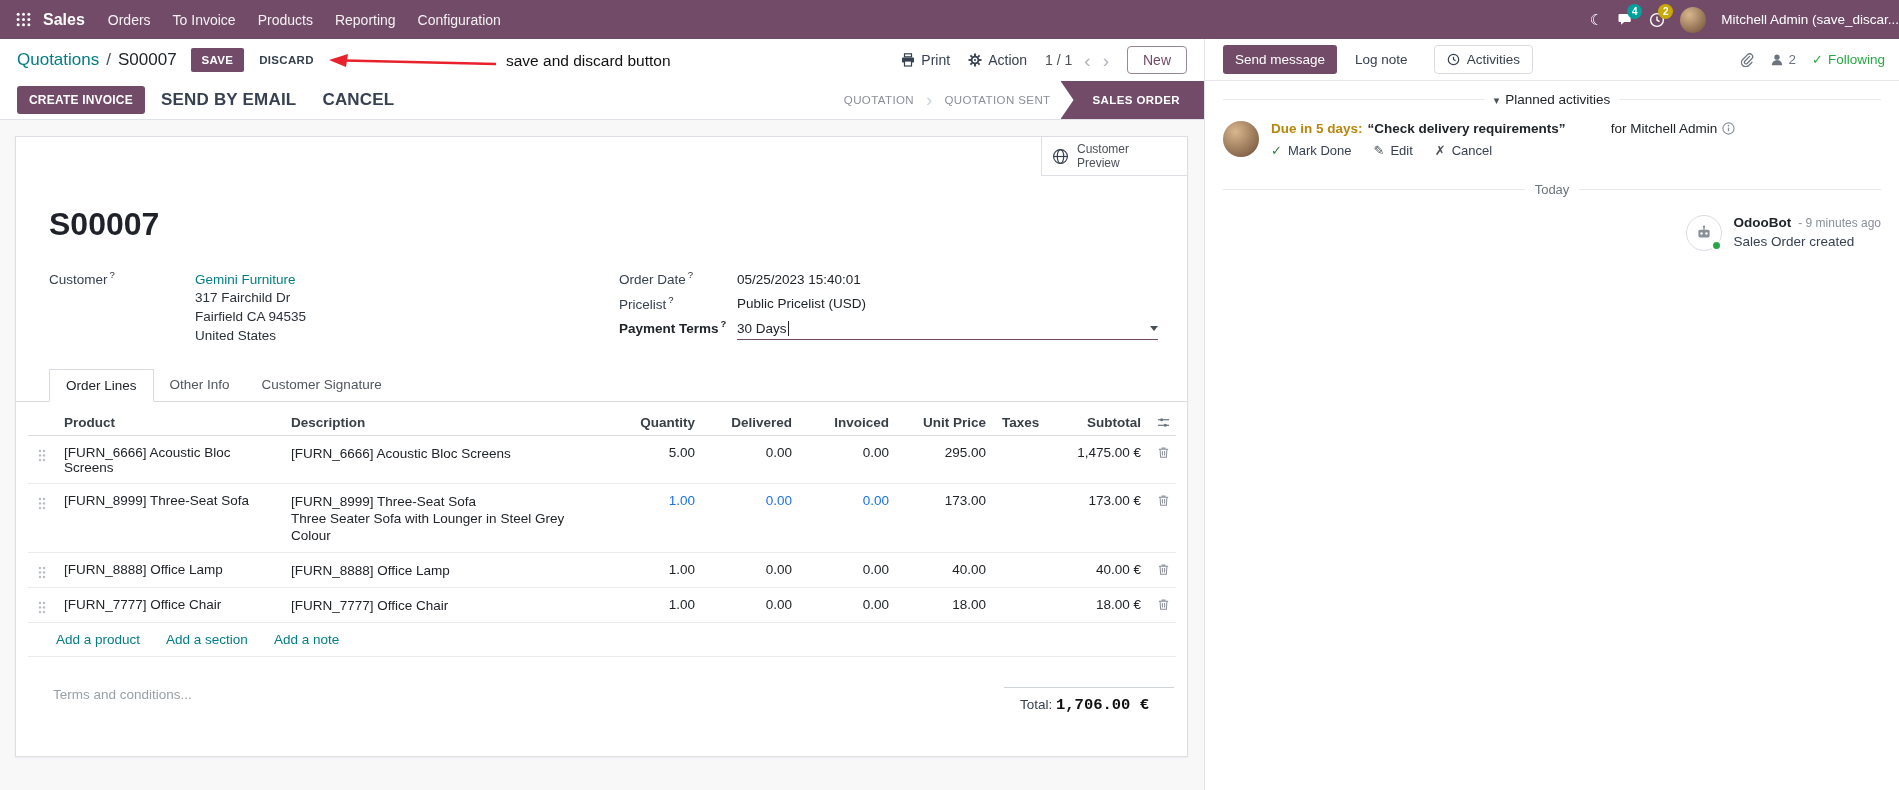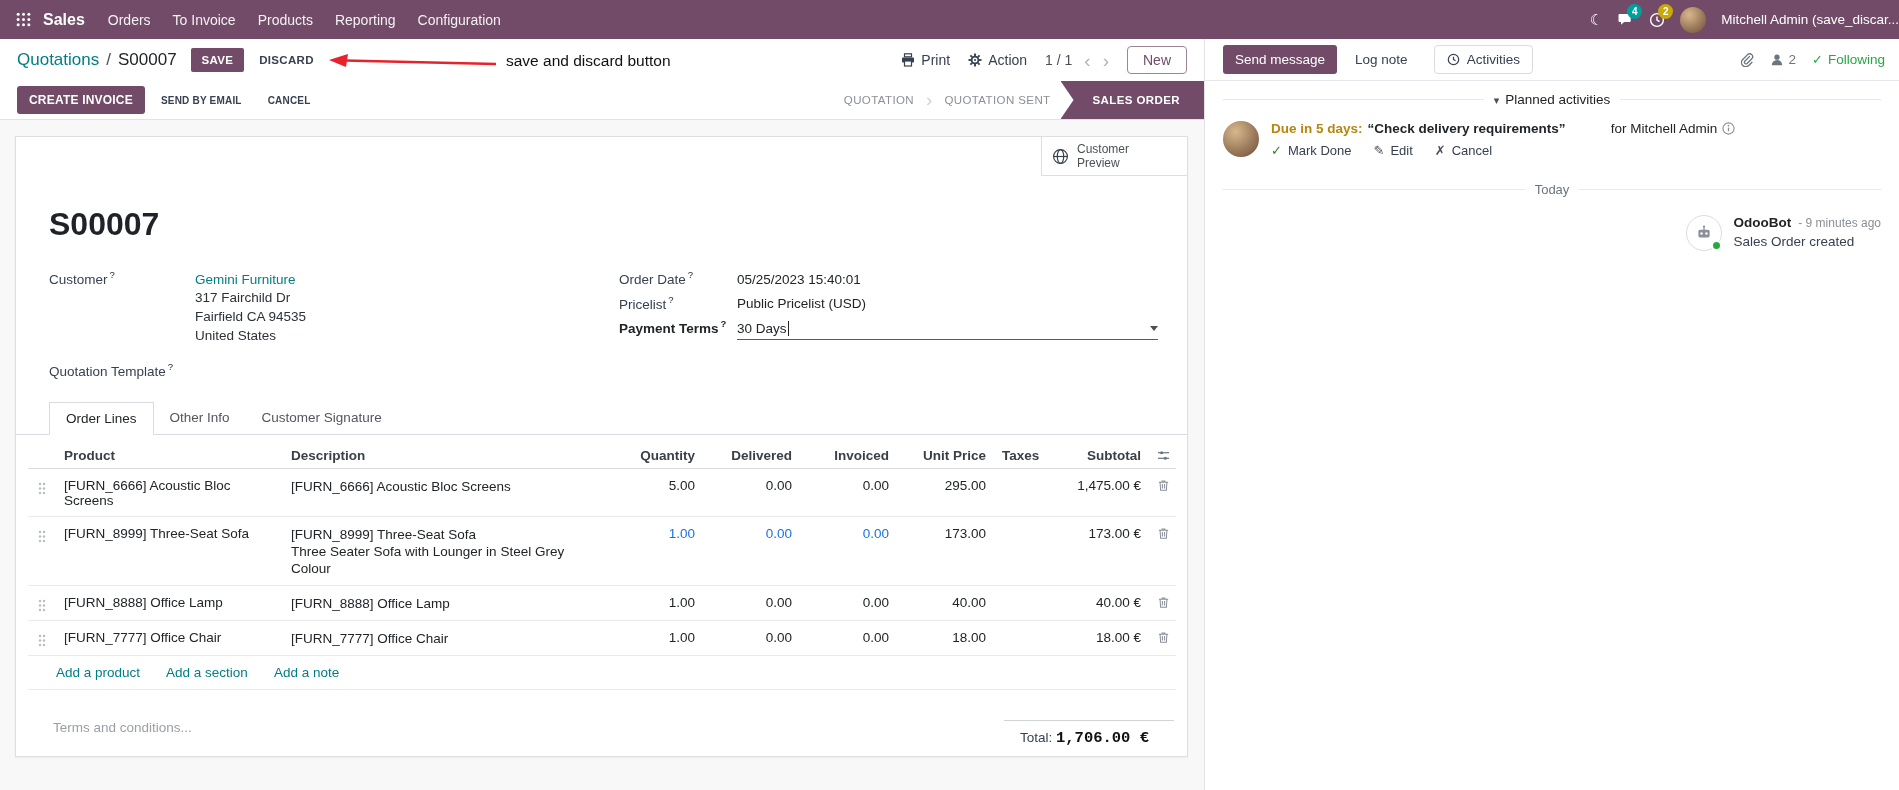--- a/index.html
+++ b/index.html
@@ -37,21 +37,21 @@
   .cp-btn { display:flex; align-items:center; gap:6px; font-size:14px; color:#374151; cursor:pointer; }
   .pager-group { display:flex; align-items:center; gap:12px; }
   .pager { font-size:14px; color:#495057; }
   .pager-nav { font-size:19px; color:#aeb4bb; cursor:pointer; line-height:1; }
   .btn-new { border:1px solid #9d8497; color:#714B67; background:#fff; font-size:14px; padding:5px 15px; border-radius:4px; }
 
   
   .status-row { height:39px; flex:none; display:flex; align-items:stretch; border-bottom:1px solid #dfe3e8; background:#fff; }
   .status-left { display:flex; align-items:center; gap:6px; padding:0 17px; }
   .btn-primary { background:#714B67; color:#fff; font-size:12px; font-weight:600; padding:7px 12px; border-radius:3px; letter-spacing:.2px; }
-  .btn-flat { color:#374151; font-size:10px; font-weight:600; padding:7px 10px; letter-spacing:.2px; }
+  .btn-flat { color:#374151; font-size:17px; font-weight:600; padding:7px 10px; letter-spacing:.2px; }
   .pipeline { margin-left:auto; display:flex; align-items:stretch; }
   .stage { display:flex; align-items:center; font-size:11.5px; color:#8a8f98; padding:0 10px; letter-spacing:.4px; cursor:pointer; }
   .stage-sep { display:flex; align-items:center; color:#ced3d9; font-size:19px; padding:0 2px; }
   .stage.active { background:#714B67; color:#fff; font-weight:600; clip-path:polygon(0 0,100% 0,100% 100%,0 100%,13px 50%); padding:0 24px 0 32px; }
 
   
   .form-area { flex:1; background:#f8f8f8; padding:16px 16px 0 15px; overflow:hidden; }
   .sheet { background:#fff; border:1px solid #dcdfe3; box-shadow:0 1px 2px rgba(0,0,0,.05); height:621px; position:relative; }
   .btn-box { position:absolute; top:0; right:0; width:146px; height:39px; border-left:1px solid #dcdfe3; border-bottom:1px solid #dcdfe3; display:flex; align-items:center; gap:8px; padding:0 10px; color:#4c5158; font-size:12px; line-height:1.2; cursor:pointer; }
   .btn-box .label { width:72px; }
@@ -259,24 +259,20 @@
         <div class="col-left">
           <div class="f-row">
             <span class="fl"><span>Customer</span><span class="sup-q">?</span></span>
             <span class="f-vals">
               <a class="cust-link">Gemini Furniture</a>
               <div class="addr">317 Fairchild Dr</div>
               <div class="addr">Fairfield CA 94535</div>
               <div class="addr">United States</div>
             </span>
           </div>
-          <div class="f-row tmpl-row">
-            <span class="fl"><span>Quotation Template</span><span class="sup-q">?</span></span>
-            <span class="f-val"></span>
-          </div>
         </div>
 
         <div class="col-right">
           <div class="f-row">
             <span class="fl"><span>Order Date</span><span class="sup-q">?</span></span>
             <span class="f-val">05/25/2023 15:40:01</span>
           </div>
           <div class="f-row">
             <span class="fl"><span>Pricelist</span><span class="sup-q">?</span></span>
             <span class="f-val">Public Pricelist (USD)</span>

